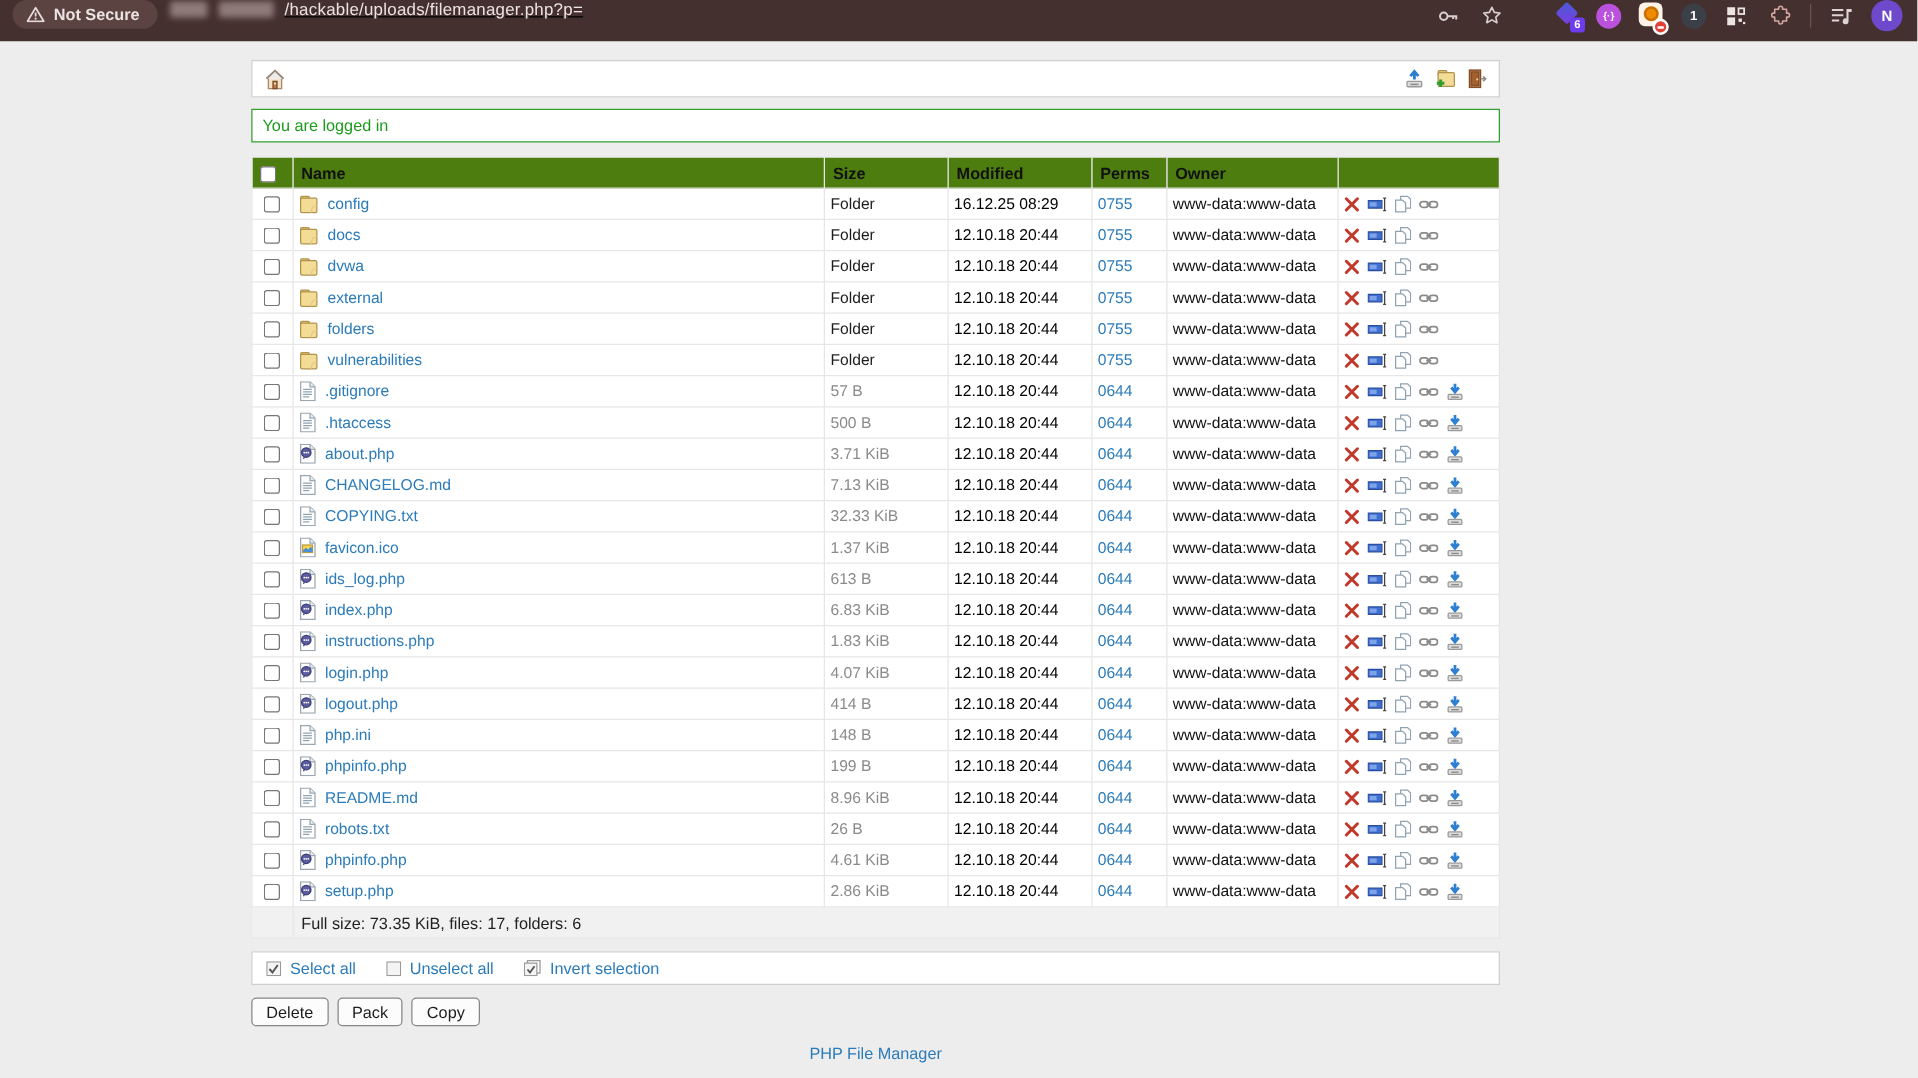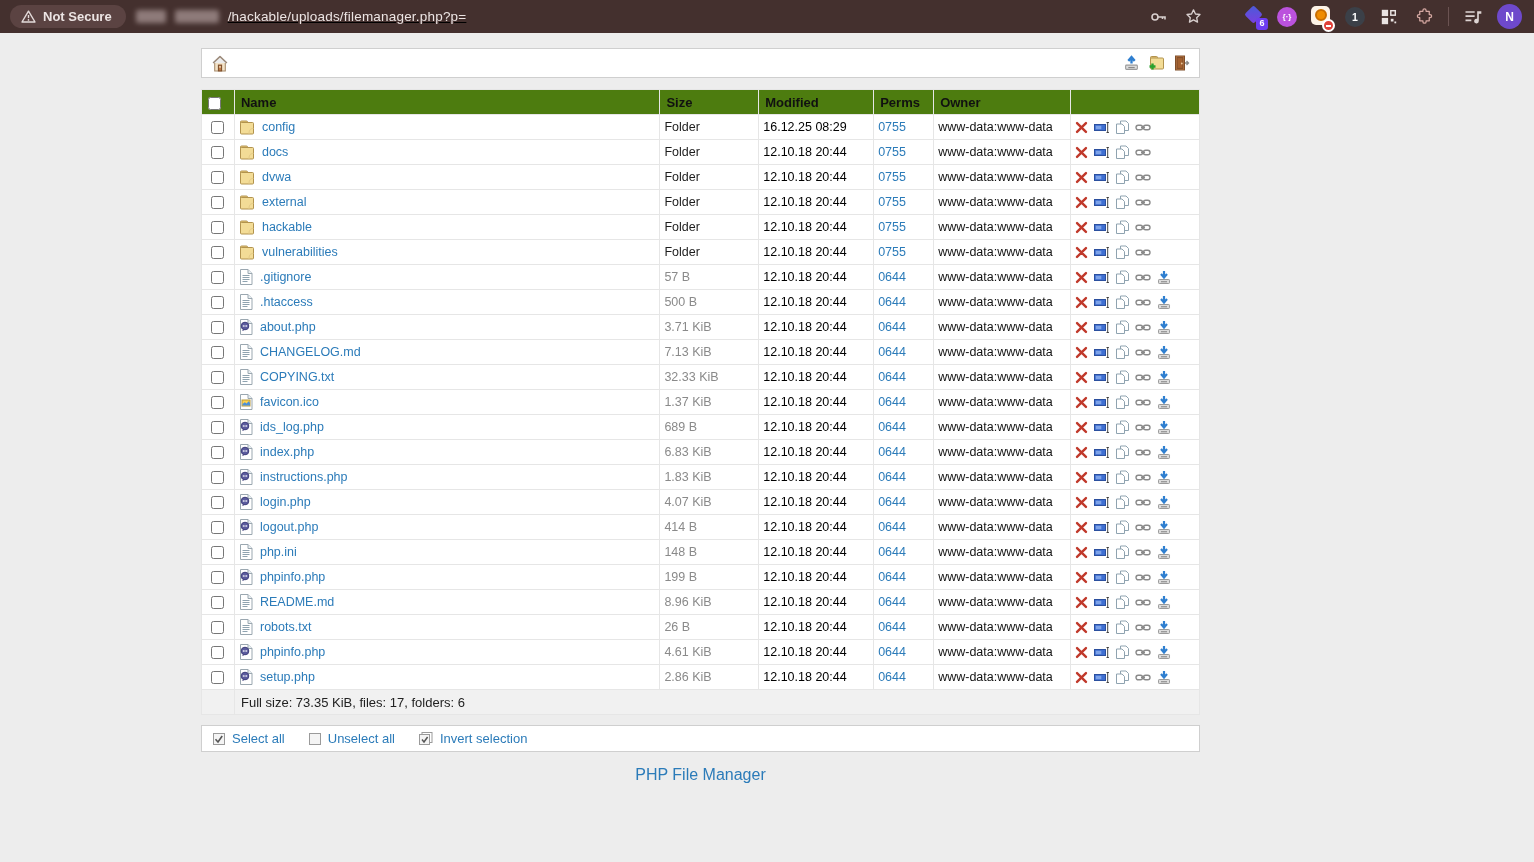--- a/index.html
+++ b/index.html
@@ -1,19 +1,19 @@
 <!DOCTYPE html>
 <html><head>
 <meta charset="utf-8">
 <style>
   * { box-sizing: border-box; }
   body { margin:0; background:#ededed; font-family:"Liberation Sans", sans-serif; }
 
   
-  .chrome { height:33px; background:#44302e; display:flex; align-items:center; padding:0 12px 0 10px; }
+  .chrome { height:33px; background:#44302e; display:flex; align-items:flex-start; padding:0 12px 0 10px; }
   .sec-pill { display:flex; align-items:center; gap:7px; background:#5b4342; border-radius:16px;
               padding:4px 14px 4px 11px; color:#ece4e3; font-size:13px; font-weight:bold; cursor:default; }
   .url-area { display:flex; align-items:center; gap:9px; margin-left:10px;text-decoration:underline; }
   .blur-chip { background:#9b8887; height:13px; border-radius:2px; filter:blur(2.5px); opacity:.85; }
   .b1 { width:30px; } .b2 { width:44px; }
   .url-text { color:#ece4e3; font-size:13.5px; letter-spacing:.2px; }
   .chrome-right { margin-left:auto; display:flex; align-items:center; gap:13px; }
   .cr-icon { display:flex; align-items:center; justify-content:center; width:22px; height:22px; cursor:pointer; }
   .ext-wrap { position:relative; width:20px; height:20px; cursor:pointer; }
   .ext-diamond { position:absolute; left:3px; top:1px; width:13px; height:13px; border-radius:2px;
@@ -67,21 +67,21 @@
   tr.summary td.sum-text { padding-left:6px; }
 
   .select-box { margin-top:10px; border:1px solid #cfcfcf; background:#fff; padding:5px 11px;
                 display:flex; align-items:center; gap:24px; font-size:13px; }
   .sel-link { color:#2b7bb9; display:flex; gap:7px; align-items:center; cursor:pointer; text-decoration:none; }
 
   .btn-row { margin-top:10px; display:flex; gap:7px; }
   .btn-row button { font-family:"Liberation Sans", sans-serif; font-size:13px; padding:3px 11px;
                     background:#fcfcfc; border:1px solid #868686; border-radius:4px; color:#1d1d1d; cursor:pointer; }
 
-  .pfm-footer { margin-top:14px; text-align:center; font-size:16px; }
+  .pfm-footer { margin-top:14px; text-align:center; font-size:13px; }
   .pfm-footer a { color:#2b7bb9; text-decoration:none; }
 </style>
 </head>
 <body>
 
 <div class="chrome">
   <div class="sec-pill">
     <span style="display:flex">
       <svg width="15" height="13" viewBox="0 0 15 13">
           <path d="M7.5 1.2 14 12H1z" fill="none" stroke="#e4dbda" stroke-width="1.4" stroke-linejoin="round"></path>
@@ -176,20 +176,21 @@
         <svg width="16" height="16" viewBox="0 0 15 16">
             <rect x="1" y="1" width="9" height="14" fill="#c07a45" stroke="#7e4e2a"></rect>
             <rect x="2.6" y="2.6" width="5.8" height="10.8" fill="#a3602f" stroke="#7e4e2a"></rect>
             <circle cx="7.3" cy="8.5" r=".9" fill="#e8c89a"></circle>
             <path d="M10.5 8h3.2M12 6l2 2-2 2" stroke="#8a8a8a" stroke-width="1.3" fill="none"></path>
           </svg>
       </span>
     </span>
   </div>
 
+  <div class="msg">You are logged in</div>
 
   <table class="files">
     <colgroup>
       <col class="c-check">
         <col class="c-name">
         <col class="c-size">
         <col class="c-mod">
       <col class="c-perms">
         <col class="c-owner">
         <col class="c-act">
@@ -402,21 +403,21 @@
     <td class="check"><input type="checkbox" style=""></td>
     <td class="name">
             <span class="name-inner">
               <span class="ficon" style="display: flex;">
                 <svg width="16" height="15" viewBox="0 0 16 15">
                   <rect x="1.5" y="1" width="7" height="4" rx="1" fill="#e9c878" stroke="#b2934e"></rect>
                   <rect x="1.5" y="2.5" width="13" height="11.5" rx="1" fill="#f3dc96" stroke="#b2934e"></rect>
                   <path d="M10 14c0-4 1.6-5.6 4.5-5.6" stroke="#e3c985" fill="none"></path>
                 </svg>
               </span>
-              <a class="flink" href="#">hackable</a>
+              <a class="flink" href="#">folders</a>
             </span>
           </td>
     <td class="size is-folder">Folder</td>
     <td class="modified">12.10.18 20:44</td>
     <td class="perms"><a class="flink" href="#">0755</a></td>
     <td class="owner">www-data:www-data</td>
     <td class="actions">
             <span class="act-inner">
               <span>
                 <svg width="13" height="13" viewBox="0 0 14 14">
@@ -848,21 +849,21 @@
                   <circle cx="6" cy="7" r="3.8" fill="#5c5c9e" stroke="#3d3d7a"></circle>
                   <circle cx="4.4" cy="7" r=".7" fill="#fff"></circle>
                   <circle cx="6" cy="7" r=".7" fill="#fff"></circle>
                   <circle cx="7.6" cy="7" r=".7" fill="#fff"></circle>
                   <path d="M4.5 10.5 3.8 12" stroke="#3d3d7a"></path>
                 </svg>
               </span>
               <a class="flink" href="#">ids_log.php</a>
             </span>
           </td>
-    <td class="size">689 B</td>
+    <td class="size">613 B</td>
     <td class="modified">12.10.18 20:44</td>
     <td class="perms"><a class="flink" href="#">0644</a></td>
     <td class="owner">www-data:www-data</td>
     <td class="actions">
             <span class="act-inner">
               <span>
                 <svg width="13" height="13" viewBox="0 0 14 14">
                   <path d="M2.2 2.2 11.8 11.8M11.8 2.2 2.2 11.8" stroke="#c0392b" stroke-width="2.6" stroke-linecap="round"></path>
                 </svg>
               </span>
@@ -1512,17 +1513,22 @@
         <svg width="14" height="13">
             <rect x="3" y=".5" width="10" height="10" fill="#fff" stroke="#9a9a9a"></rect>
             <rect x=".5" y="2.5" width="10" height="10" fill="#f4f4f4" stroke="#9a9a9a"></rect>
             <path d="M3 7.6 5 10l3.6-5" stroke="#555" stroke-width="1.5" fill="none"></path>
           </svg>
       </span>
       <span>Invert selection</span>
     </a>
   </div>
 
+  <div class="btn-row">
+    <button>Delete</button>
+    <button>Pack</button>
+    <button>Copy</button>
+  </div>
 
   <div class="pfm-footer">
     <a href="#">PHP File Manager</a>
   </div>
 </div>
 
 </body></html>

